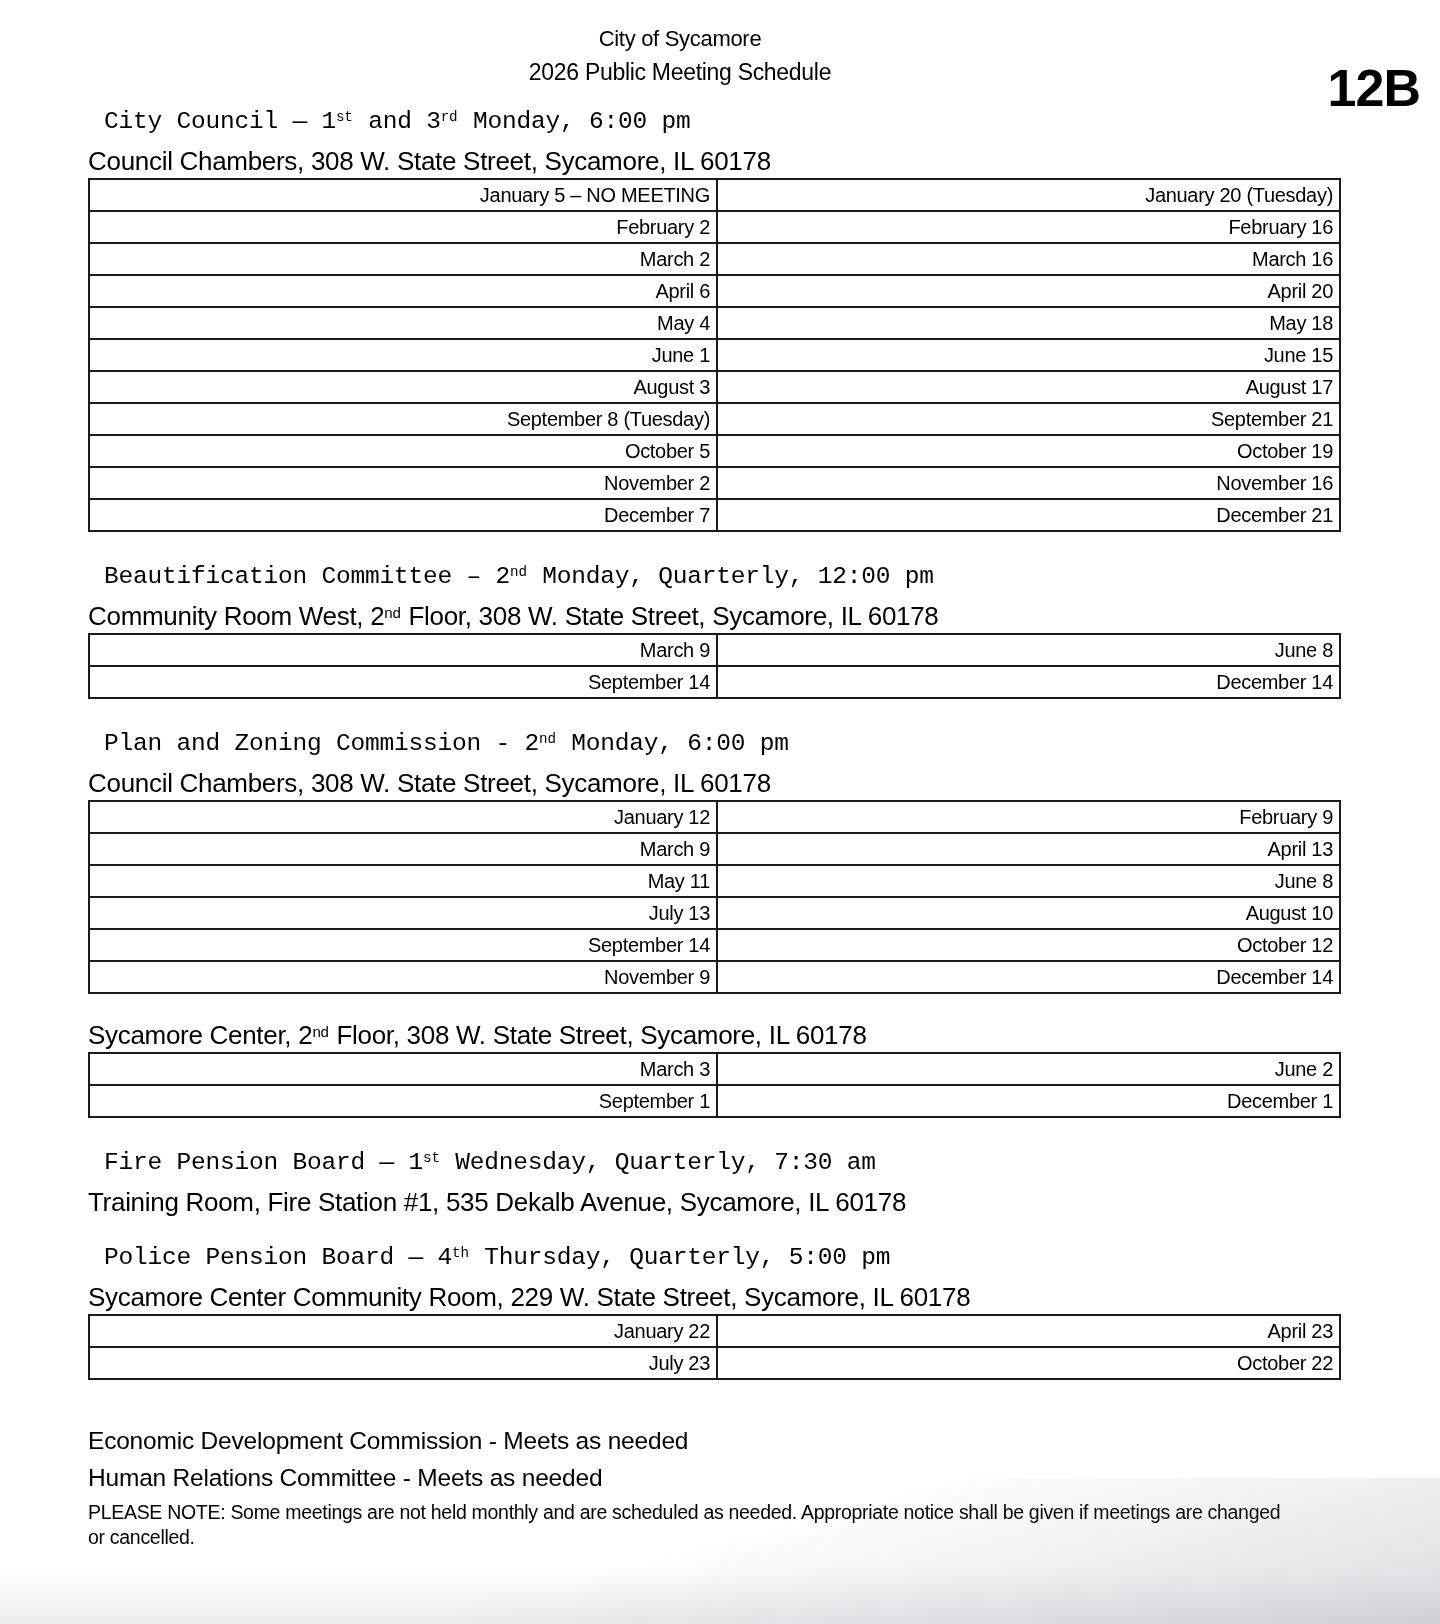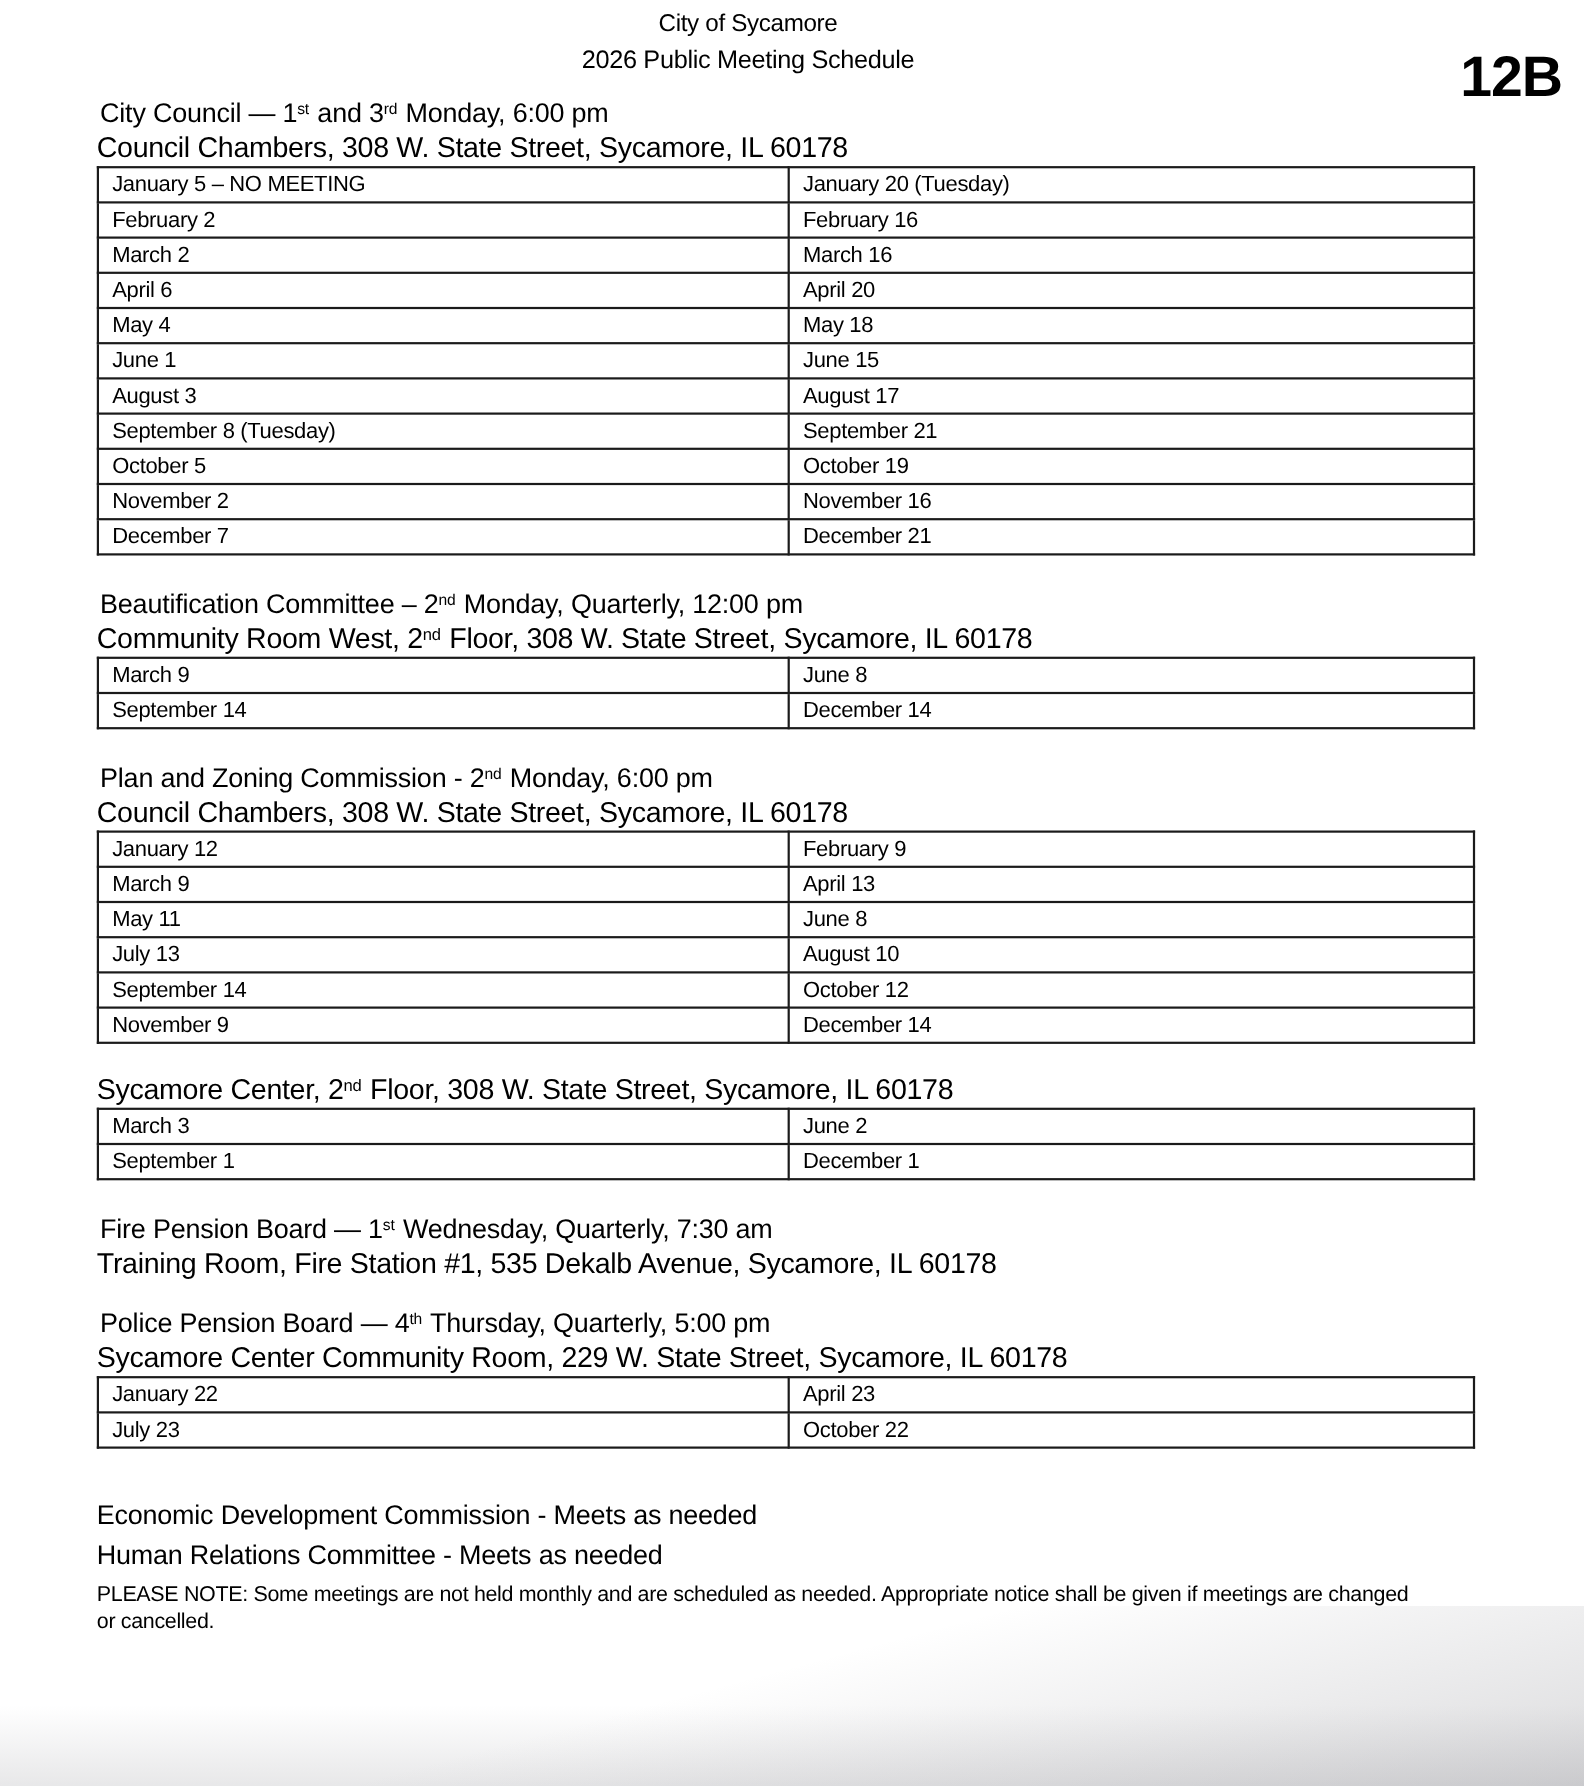--- a/index.html
+++ b/index.html
@@ -6,52 +6,52 @@
   body {
     width: 1440px; height: 1624px;
     background: #ffffff;
     font-family: "Liberation Sans", sans-serif;
     color: #000000;
     overflow: hidden;
   }
   .page { position: relative; width: 1440px; height: 1624px; letter-spacing: -0.3px; }
 
   
-  .doc-header { padding-top: 8px; width: 1360px; text-align: center; }
+  .doc-header { padding-top: 8px; width: 1360px; text-align: center; margin-top: 18px; }
   .title1 { font-size: 22px; line-height: 25px; }
   .title2 { font-size: 23px; line-height: 25px; margin-top: 9px; }
   .corner {
     position: absolute; top: 44px; right: 20px;
     font-size: 52px; font-weight: 700; line-height: 1; letter-spacing: -1px;
   }
 
   
   .content { margin-top: 23px; padding-left: 88px; }
   .section { margin-top: 31px; }
   .section:first-child { margin-top: 0; }
   .section-heading {
-    margin: 3px; font-size: 24.5px; line-height: 27px; font-weight: 400; letter-spacing: -0.2px;
+    margin: 16px; font-size: 24.5px; line-height: 27px; font-weight: 400; letter-spacing: -0.2px; font-family: Liberation Mono, monospace;
   }
   .section-location { font-size: 26px; line-height: 21px; margin-top: 7px; }
   sup.ord { font-size: 0.58em; line-height: 0; vertical-align: baseline; position: relative; top: -0.48em; margin-right: 1px; }
 
   .schedule-table {
     border-collapse: collapse; table-layout: fixed;
     width: 1251px; margin-top: 6px;
     border: 2px solid #1b1b1b;
   }
   .schedule-table col.col-left  { width: 628px; }
   .schedule-table col.col-right { width: 623px; }
   .schedule-table td {
     border: 2px solid #1b1b1b;
     height: 30px;
     font-size: 20px;
     padding: 0 6px 0 12px;
     vertical-align: middle;
-    white-space: nowrap; overflow: hidden;
+    white-space: nowrap; overflow: hidden; text-align: right;
   }
 
   
   .doc-footer { padding-left: 88px; margin-top: 47px; }
   .asneeded { font-size: 24.5px; line-height: 27px; letter-spacing: -0.2px; }
   .asneeded.second { margin-top: 10px; }
   .note { margin-top: 9px; font-size: 19.5px; line-height: 25px; }
 
   
   .scan-shade {

